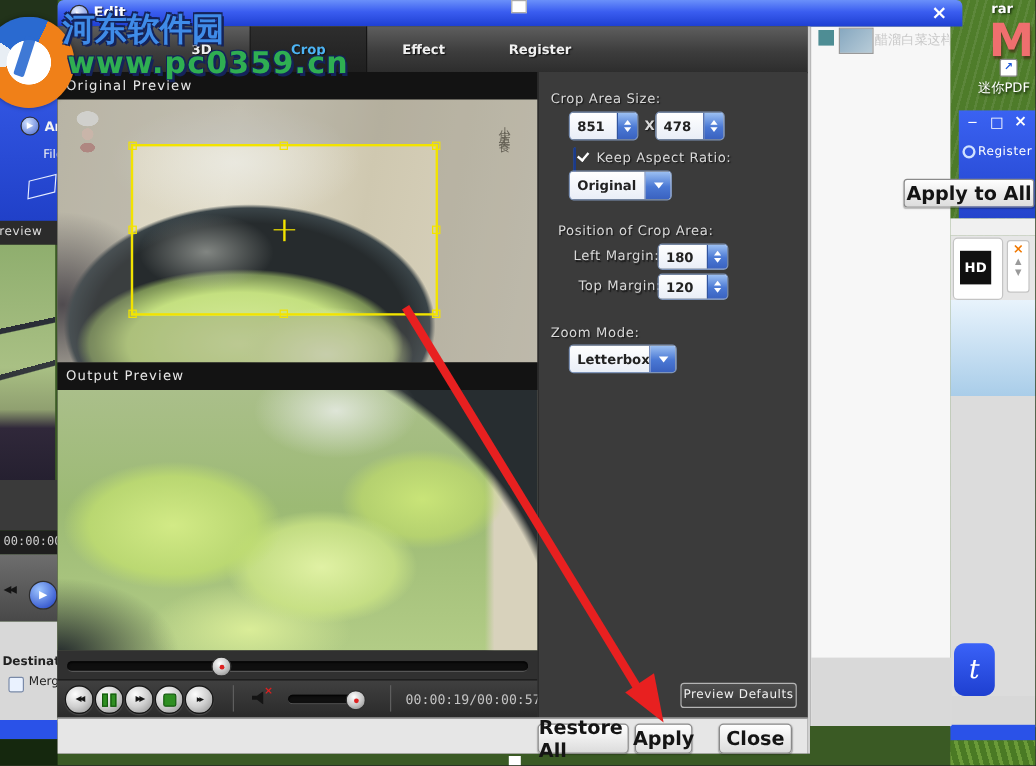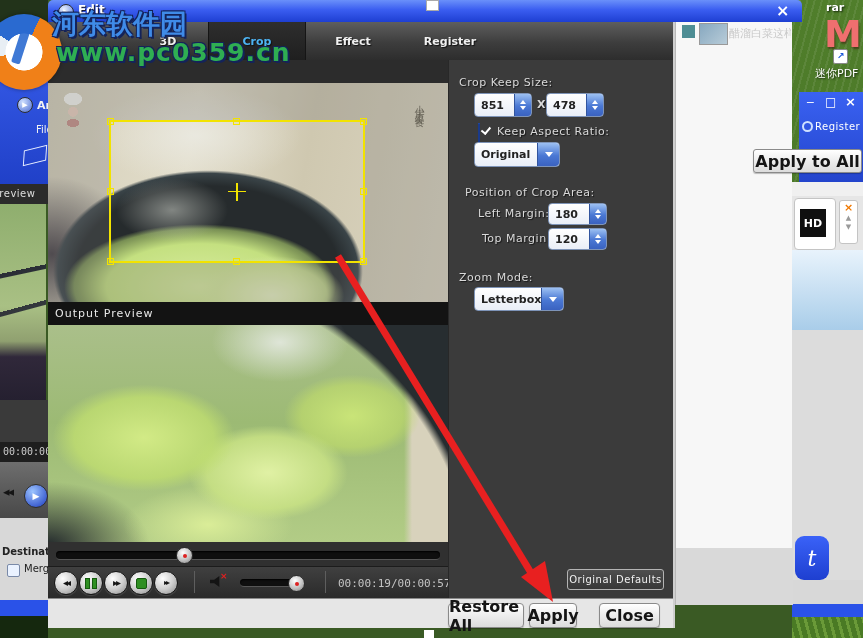--- a/index.html
+++ b/index.html
@@ -194,20 +194,21 @@
   <div class="ab dlg-body" style="left:48px;top:22px;width:627px;height:606px;">
 
     <div class="ab tabbar" style="left:0;top:0;width:625px;height:38px;">
       <div class="ab tab" style="left:80px;top:0;width:80px;height:38px;">3D</div>
       <div class="ab tab active" style="left:160px;top:0;width:96px;height:38px;">Crop</div>
       <div class="ab tab" style="left:260px;top:0;width:90px;height:38px;">Effect</div>
       <div class="ab tab" style="left:350px;top:0;width:104px;height:38px;">Register</div>
     </div>
 
     <div class="ab" style="left:0;top:38px;width:400px;height:538px;background:#2c2c2c;">
+      <div class="ab strip-label" style="left:0;top:0;width:400px;height:23px;">Original Preview</div>
 
       <div class="ab sceneA clip" style="left:0;top:23px;width:400px;height:219px;">
         <div class="ab chef" style="left:10px;top:8px;width:30px;height:40px;"></div>
         <div class="ab vtext" style="left:364px;top:14px;">小房美食</div>
         <div class="ab croprect" style="left:61px;top:37px;width:256px;height:143px;">
           <span class="handle" style="left:-4px;top:-4px;"></span>
           <span class="handle" style="left:calc(50% - 4px);top:-4px;"></span>
           <span class="handle" style="right:-4px;top:-4px;"></span>
           <span class="handle" style="left:-4px;top:calc(50% - 4px);"></span>
           <span class="handle" style="right:-4px;top:calc(50% - 4px);"></span>
@@ -255,21 +256,21 @@
         <div class="ab track" style="left:192px;top:12px;width:62px;height:7px;"></div>
         <div class="ab knob" style="left:240px;top:8px;width:15px;height:15px;">
             <i></i>
           </div>
         <div class="ab vdiv" style="left:277px;top:4px;height:22px;"></div>
         <span class="ab mono" style="left:290px;top:10px;color:#c4c4c4;font-size:11px;">00:00:19/00:00:57</span>
       </div>
     </div>
 
     <div class="ab" style="left:400px;top:38px;width:225px;height:538px;background:#3b3b3b;border-left:1px solid #282828;box-sizing:border-box;">
-      <span class="ab lab" style="left:10px;top:16px;">Crop Keep Size:</span>
+      <span class="ab lab" style="left:10px;top:16px;">Crop Area Size:</span>
       <div class="ab spinwrap" style="left:25px;top:33px;width:56px;height:22px;">
         <span class="spinval">851</span>
         <span class="spinbtns">
             <i class="tu"></i>
             <i class="td"></i>
           </span>
       </div>
       <span class="ab lab" style="left:88px;top:38px;font-weight:bold;">X</span>
       <div class="ab spinwrap" style="left:97px;top:33px;width:56px;height:22px;">
         <span class="spinval">478</span>
@@ -306,21 +307,21 @@
       </div>
 
       <span class="ab lab" style="left:10px;top:211px;">Zoom Mode:</span>
       <div class="ab ddwrap" style="left:25px;top:227px;width:88px;height:22px;">
         <span class="ddval">Letterbox</span>
         <span class="ddarrow">
             <i></i>
           </span>
       </div>
 
-      <div class="ab darkbtn" style="left:118px;top:509px;width:95px;height:19px;">Original Defaults</div>
+      <div class="ab darkbtn" style="left:118px;top:509px;width:95px;height:19px;">Preview Defaults</div>
     </div>
 
     <div class="ab" style="left:0;top:576px;width:625px;height:30px;background:#e6e6e6;border-top:1px solid #8a8a8a;box-sizing:border-box;">
       <div class="ab litebtn" style="left:400px;top:4px;width:74px;height:23px;">Restore All</div>
       <div class="ab litebtn" style="left:481px;top:4px;width:46px;height:23px;">Apply</div>
       <div class="ab litebtn" style="left:551px;top:4px;width:59px;height:23px;">Close</div>
     </div>
   </div>
 
   <div class="ab litebtn" style="left:753px;top:149px;width:107px;height:22px;z-index:6;border-radius:3px;">Apply to All</div>

